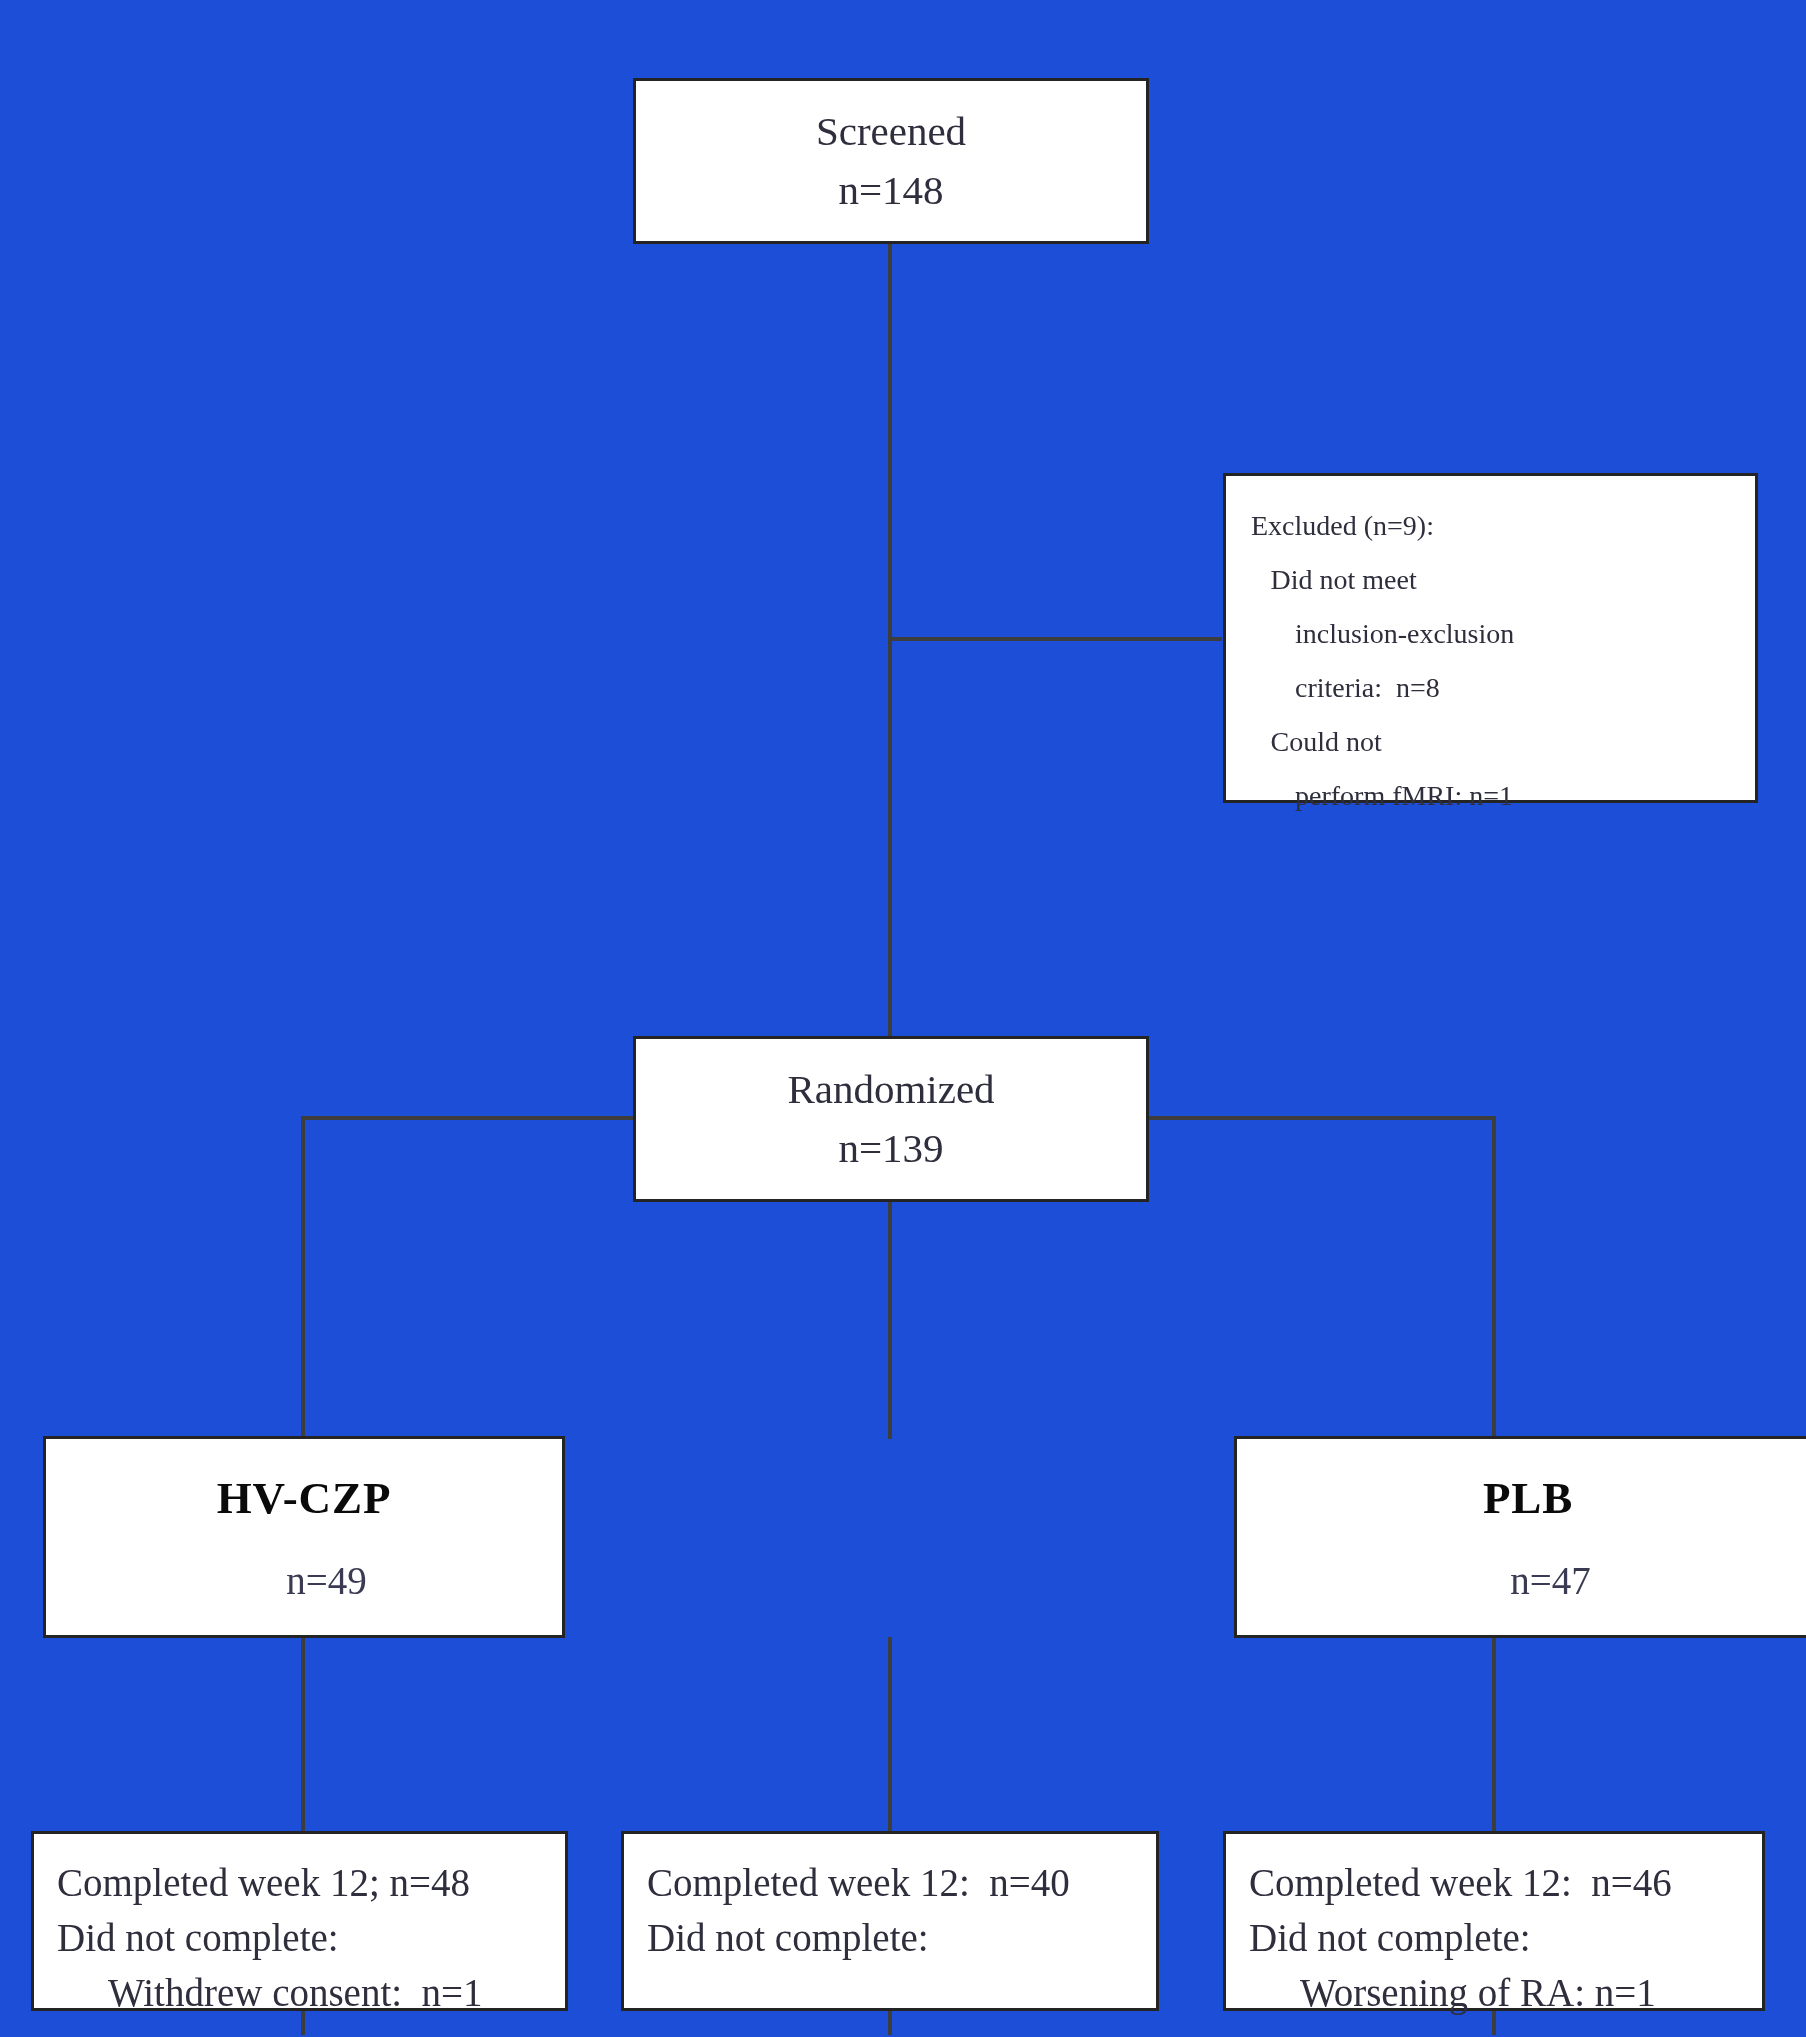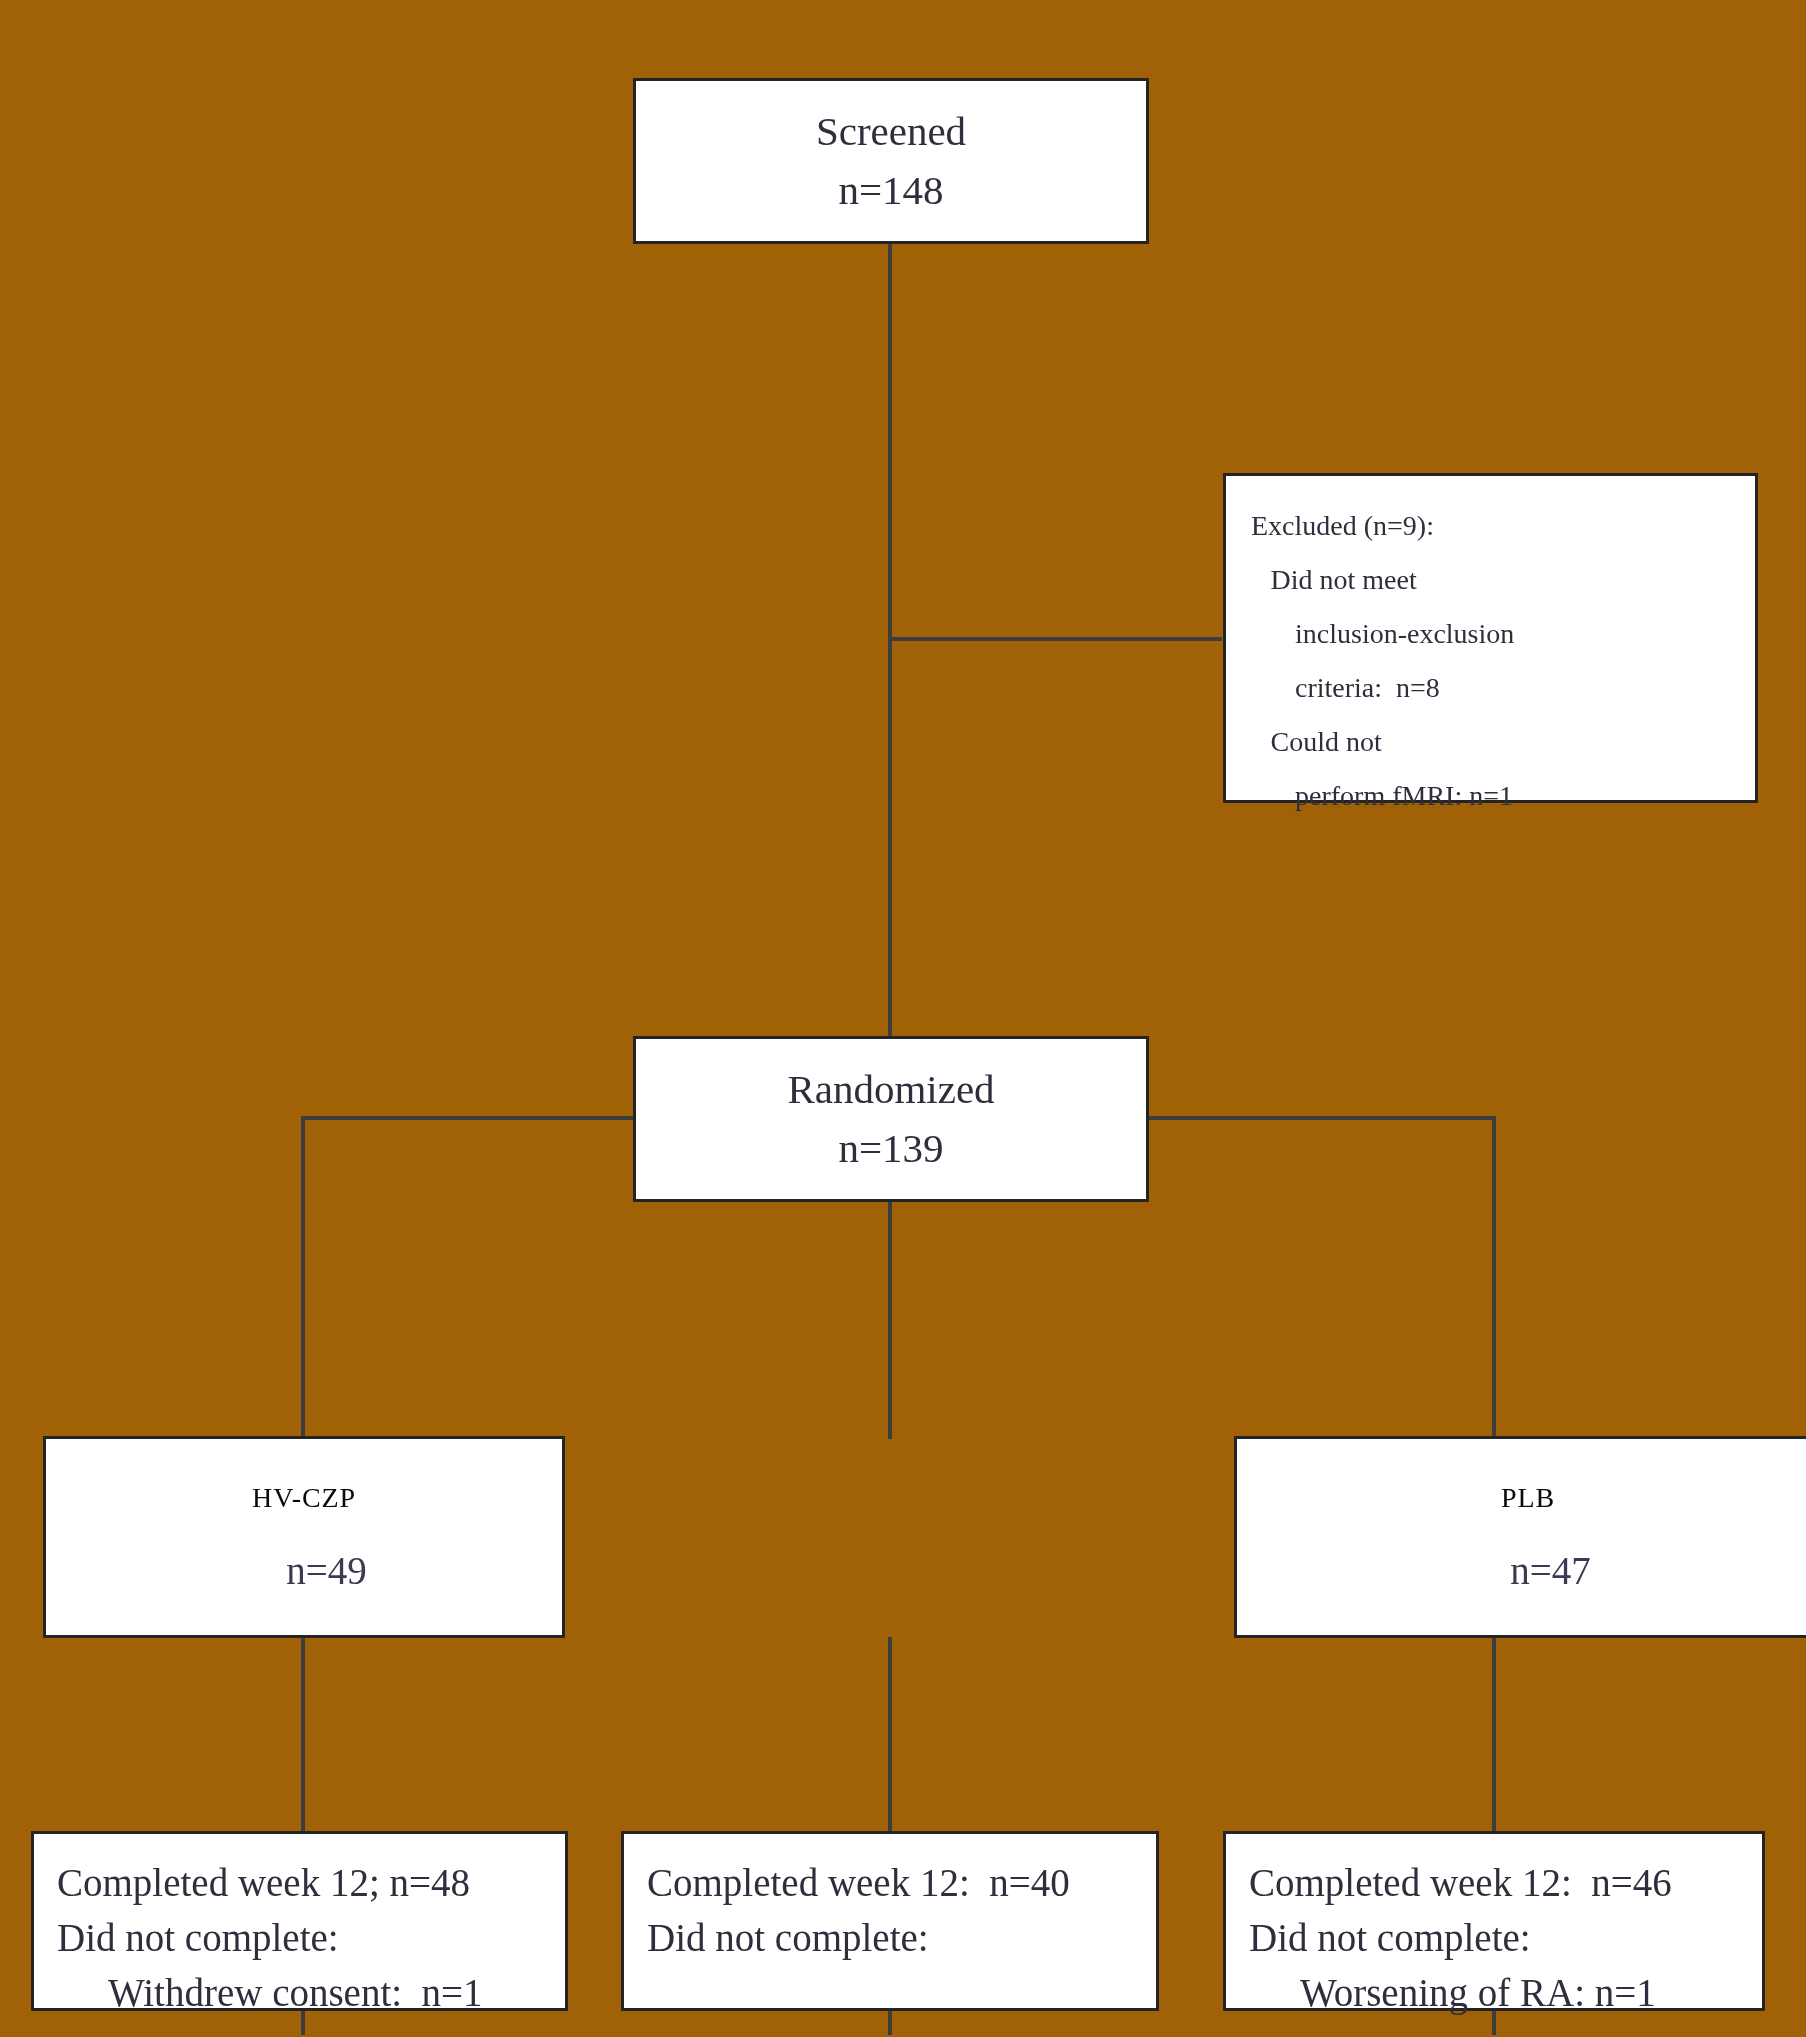--- a/index.html
+++ b/index.html
@@ -4,21 +4,21 @@
 <style>
   html, body {
     margin: 0;
     padding: 0;
     background: #ffffff;
   }
   .canvas {
     position: relative;
     width: 1807px;
     height: 2038px;
-    background: #a16207;
+    background: #1d4ed8;
     font-family: "Liberation Serif", "DejaVu Serif", serif;
     color: #2e2e3d;
     overflow: hidden;
   }
   .box {
     position: absolute;
     box-sizing: border-box;
     border: 3.5px solid #242424;
     background: #ffffff;
   }
@@ -45,22 +45,22 @@
     color: #2e2e3d;
   }
   .arm-box {
     display: flex;
     flex-direction: column;
     align-items: center;
     justify-content: center;
     text-align: center;
   }
   .arm-title {
-    font-size: 28px;
-    font-weight: normal;
+    font-size: 45px;
+    font-weight: bold;
     color: #0a0a0a;
     letter-spacing: 0.9px;
     margin-bottom: 34px;
   }
   .arm-n {
     font-size: 39px;
     color: #3a3a52;
     margin-left: 45px;
   }
   .text-box {

